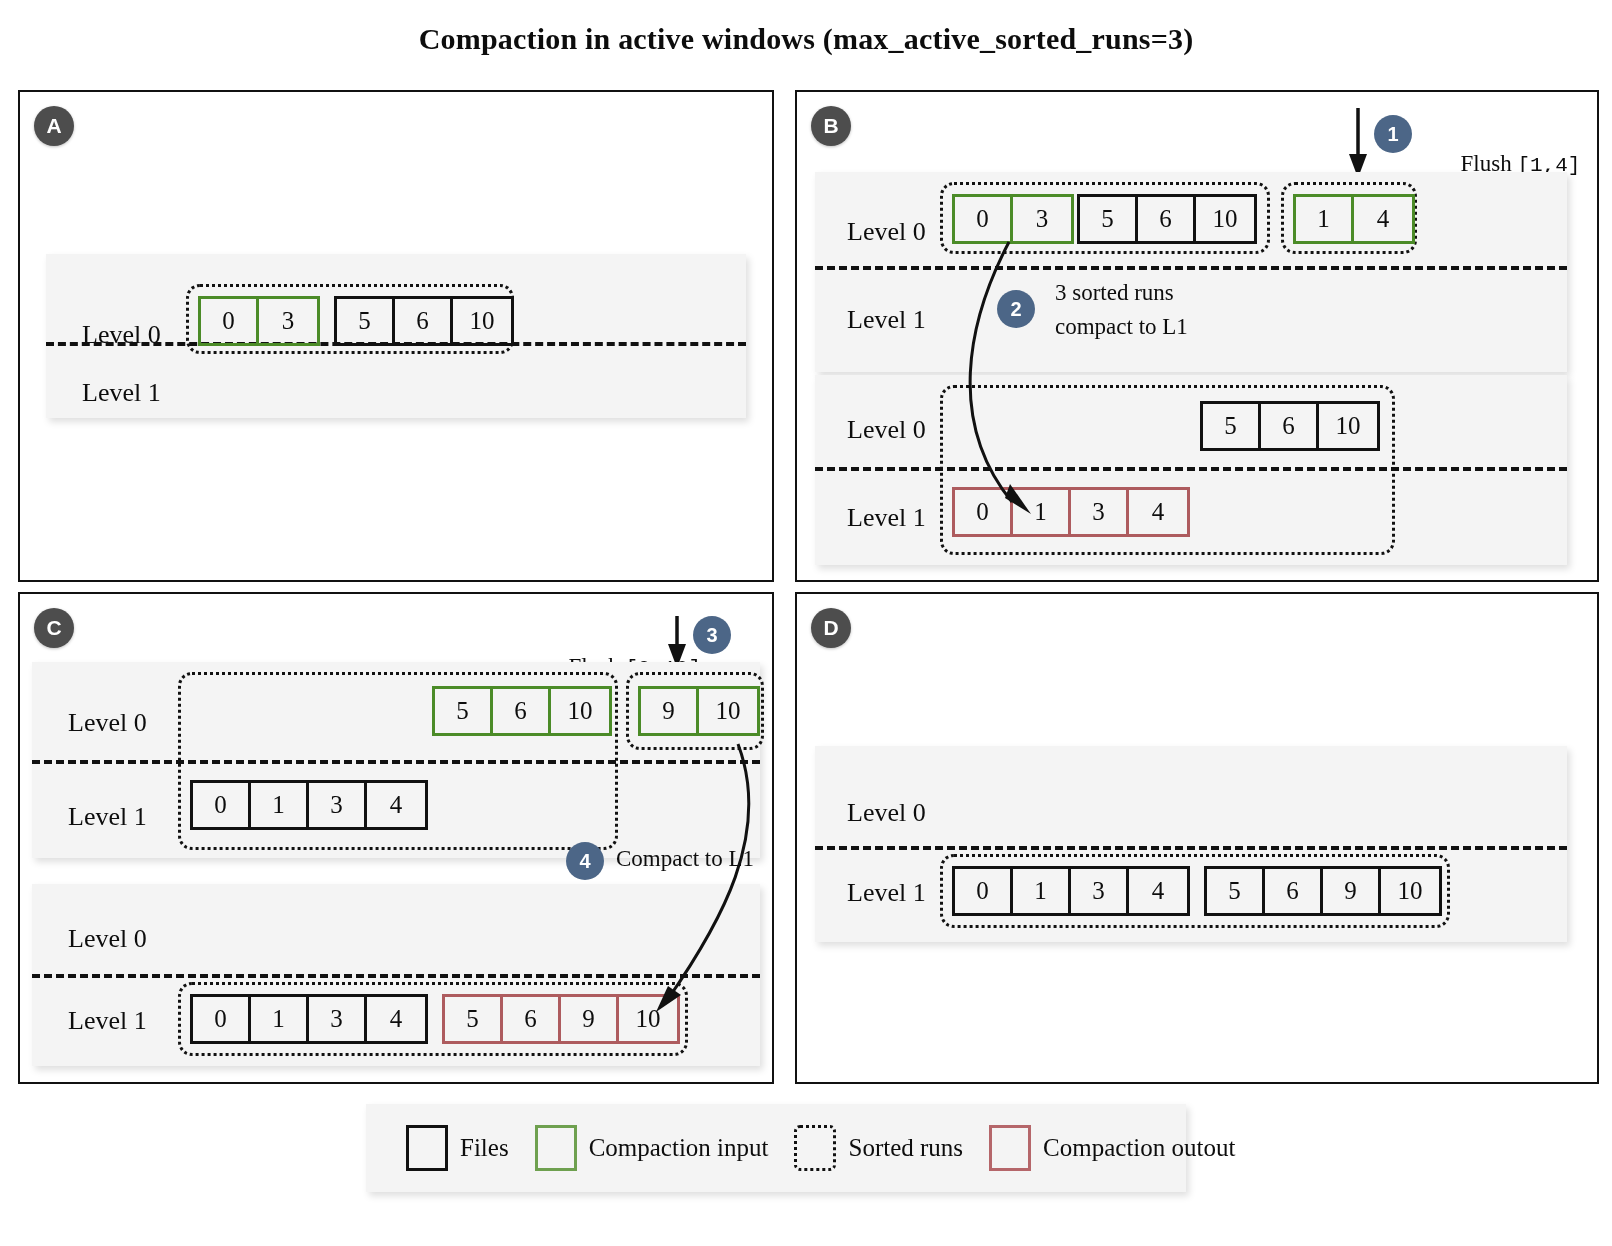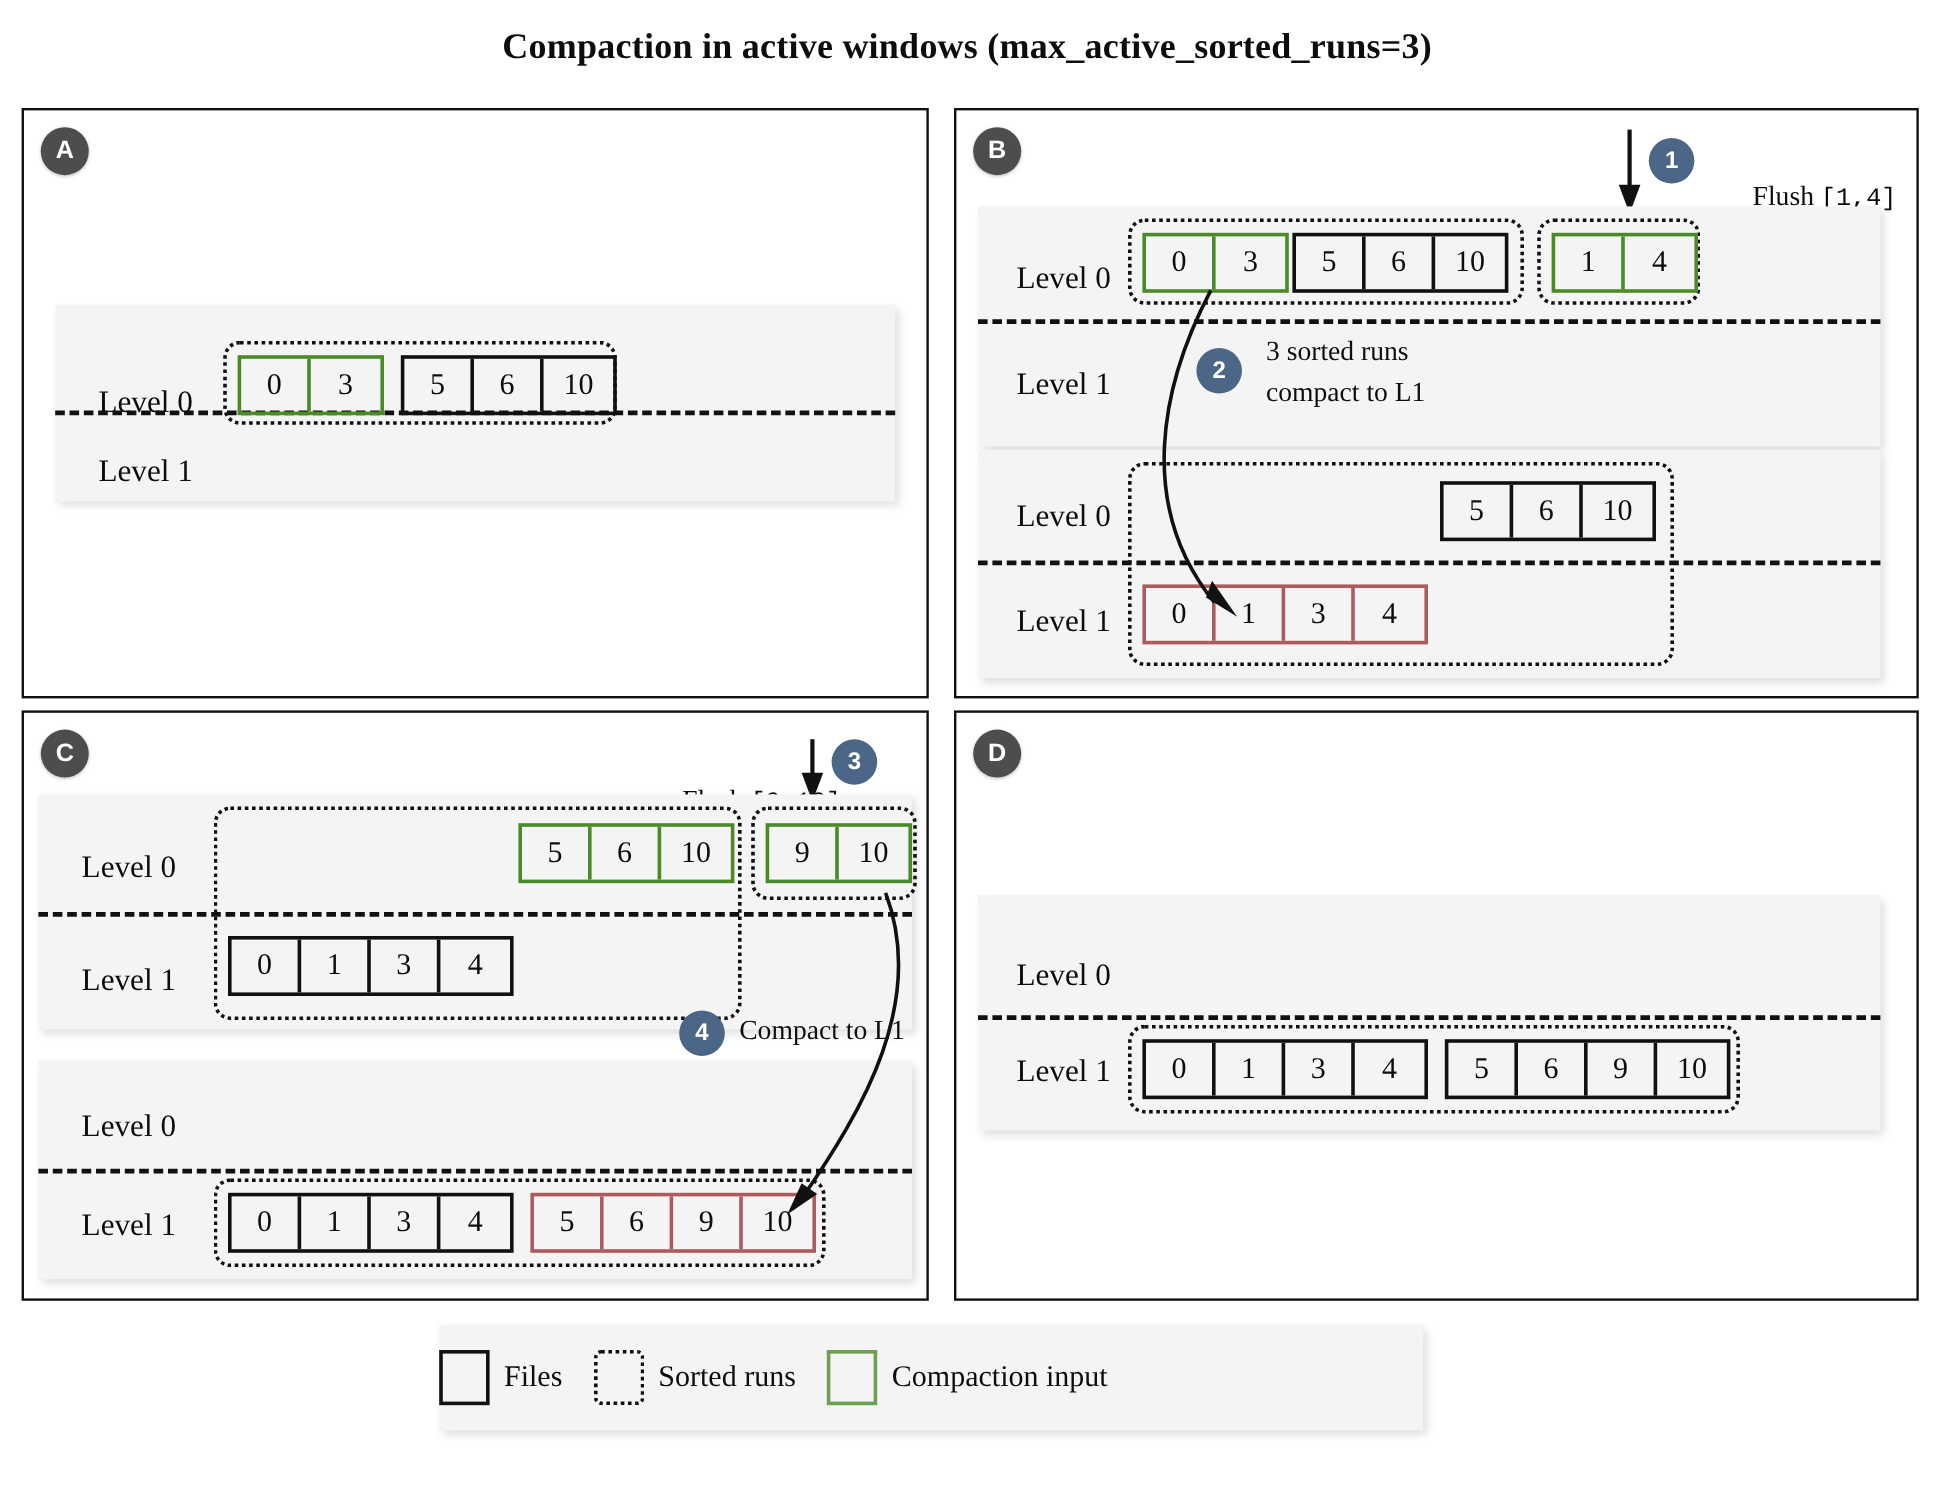--- a/index.html
+++ b/index.html
@@ -316,27 +316,31 @@
       <div class="grp" style="left:389px;top:120px;height:50px;">
         <div class="cell">5</div>
         <div class="cell">6</div>
         <div class="cell">9</div>
         <div class="cell">10</div>
       </div>
     </div>
   </div>
 
   <div id="legend">
-    <div class="leg-item" style="">
+    <div class="leg-item" style="margin-left:40px;">
       <div class="swatch files"></div>
       <div class="leg-label">Files</div>
+    </div>
+    <div class="leg-item">
+      <div class="swatch input"></div>
+      <div class="leg-label">Compaction input</div>
     </div>
     <div class="leg-item">
       <div class="swatch runs"></div>
       <div class="leg-label">Sorted runs</div>
     </div>
     <div class="leg-item">
-      <div class="swatch input"></div>
-      <div class="leg-label">Compaction input</div>
+      <div class="swatch output"></div>
+      <div class="leg-label">Compaction outout</div>
     </div>
   </div>
 
 </div>
 
 </body></html>

